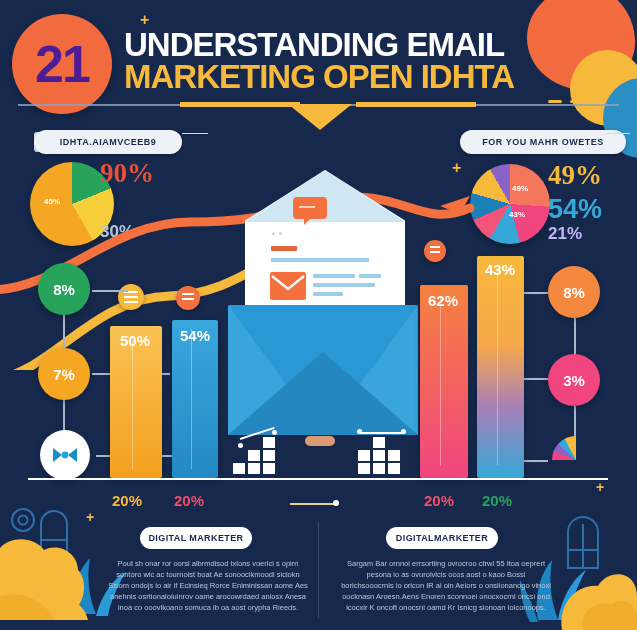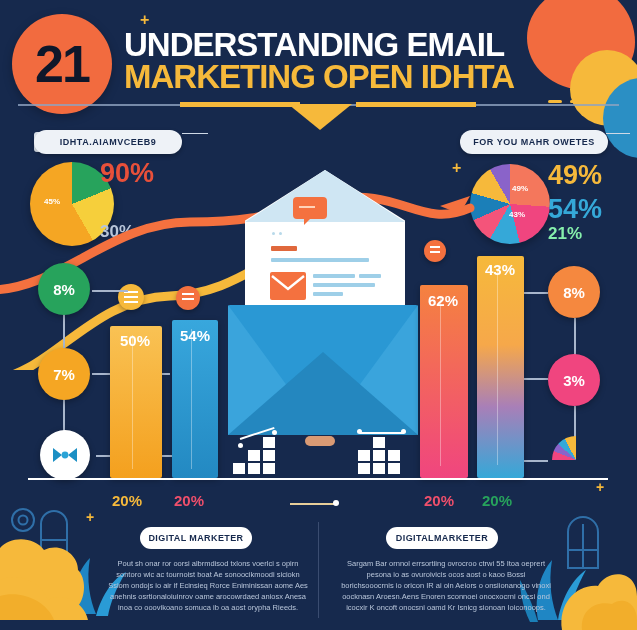--- a/index.html
+++ b/index.html
@@ -18,51 +18,51 @@
   .blob-yellow{width:74px;height:76px;background:#f6b93b;border-radius:50% 50% 46% 54%/52% 48% 52% 48%;left:570px;top:50px;}
   .blob-blue{width:82px;height:80px;background:#2b8fc4;border-radius:48% 52% 54% 46%/50% 50% 50% 50%;left:603px;top:78px;}
 
   .plus{color:#f6b93b;font-weight:bold;position:absolute;line-height:1;}
 
   .dashline{position:absolute;height:3px;background:#f6b93b;border-radius:2px;}
 
   
   .badge21{
     position:absolute;left:12px;top:14px;width:100px;height:100px;border-radius:50%;
-    background:#f26b3f;color:#0f172a;font-size:52px;font-weight:bold;
+    background:#f26b3f;color:#4c1d95;font-size:52px;font-weight:bold;
     display:flex;align-items:center;justify-content:center;letter-spacing:-2px;
     box-shadow:0 3px 10px rgba(0,0,0,.25);
   }
   .title1{position:absolute;left:124px;top:26px;color:#ffffff;font-size:33px;font-weight:bold;letter-spacing:-1px;white-space:nowrap;}
   .title2{position:absolute;left:124px;top:58px;color:#f6b93b;font-size:33px;font-weight:bold;letter-spacing:-1px;white-space:nowrap;}
   .hrule{position:absolute;left:18px;top:104px;width:601px;height:2px;background:#8fa2c0;opacity:.8;}
   .hrule-y1{position:absolute;left:180px;top:102px;width:120px;height:5px;background:#f6b93b;}
   .hrule-y2{position:absolute;left:356px;top:102px;width:120px;height:5px;background:#f6b93b;}
   .arrowdown{position:absolute;left:288px;top:104px;width:0;height:0;
     border-left:32px solid transparent;border-right:32px solid transparent;border-top:26px solid #f6b93b;}
 
   
   .pill{
     position:absolute;height:24px;border-radius:12px;background:#eef2f7;
     display:flex;align-items:center;justify-content:center;
     color:#16294d;font-size:9px;font-weight:bold;letter-spacing:.5px;
     box-shadow:0 2px 4px rgba(0,0,0,.25);
   }
   .pill-left{left:34px;top:130px;width:148px;}
-  .pill-right{left:460px;top:130px;width:148px;}
+  .pill-right{left:460px;top:130px;width:166px;}
   .pill-tab{position:absolute;width:18px;height:20px;background:#dfe6ee;border-radius:3px;}
   .pill-line{position:absolute;height:1px;background:#cfd9e6;}
 
   
   .pie{position:absolute;border-radius:50%;}
   .pie-lbl{position:absolute;color:#fff;font-size:8px;font-weight:bold;}
 
   
   .stat{position:absolute;font-weight:bold;white-space:nowrap;}
-  .stat-a{font-size:27px;}
+  .stat-a{font-size:27px;font-family:Liberation Serif, serif;}
   .stat-b{font-size:27px;}
   .stat-c{font-size:17px;}
 
   
   .circ{
     position:absolute;border-radius:50%;display:flex;align-items:center;justify-content:center;
     color:#fff;font-size:15px;font-weight:bold;box-shadow:0 2px 6px rgba(0,0,0,.3);
   }
   .connector{position:absolute;background:#a8b6cc;}
 
@@ -128,21 +128,21 @@
   <div class="stat stat-c" style="left:100px;top:222px;color:#b9c6da;">30%</div>
 
   <div class="pie" style="left:470px;top:164px;width:80px;height:80px;
               background:conic-gradient(#f4775c 0deg 94deg, #f0457f 94deg 166deg, #35a8d8 166deg 210deg, #f4547a 210deg 246deg, #1b7fb8 246deg 286deg, #f6b93b 286deg 330deg, #8a63c9 330deg 360deg);
               box-shadow:0 3px 8px rgba(0,0,0,.3);"></div>
   <div class="pie-lbl" style="left:512px;top:184px;">49%</div>
   <div class="pie-lbl" style="left:509px;top:210px;">43%</div>
 
   <div class="stat stat-a" style="left:548px;top:160px;color:#f6b93b;">49%</div>
   <div class="stat stat-b" style="left:548px;top:194px;color:#35a8d8;">54%</div>
-  <div class="stat stat-c" style="left:548px;top:224px;color:#86efac;">21%</div>
+  <div class="stat stat-c" style="left:548px;top:224px;color:#c4b5fd;">21%</div>
 
   <svg class="abs" style="left:0;top:170px;width:637px;height:200px;" viewBox="0 0 637 200">
     <path d="M-10,120 C60,120 110,52 190,52 C265,52 280,40 330,30 C400,16 420,60 470,38" stroke="#f4713f" stroke-width="9" fill="none" stroke-linecap="round"></path>
     <path d="M-10,210 C50,206 90,128 170,126 C240,124 270,78 330,68" stroke="#f6b93b" stroke-width="9" fill="none" stroke-linecap="round"></path>
     <path d="M440,36 L470,26 L460,44 Z" fill="#f4713f"></path>
   </svg>
 
   <div class="abs" style="left:118px;top:284px;width:26px;height:26px;border-radius:50%;background:#f6b93b;box-shadow:0 2px 5px rgba(0,0,0,.3);"></div>
   <div class="abs" style="left:124px;top:291px;width:14px;height:2px;background:#fff;"></div>
   <div class="abs" style="left:124px;top:296px;width:14px;height:2px;background:#fff;"></div>

